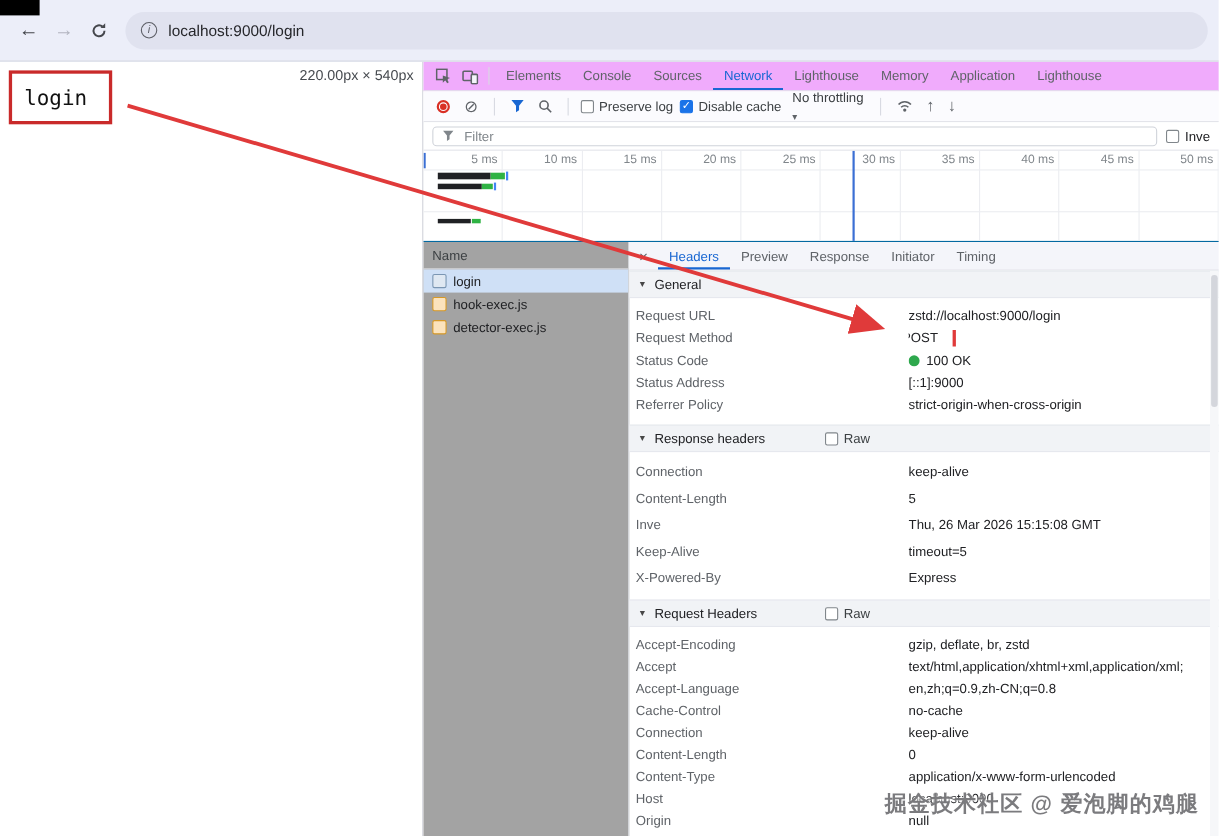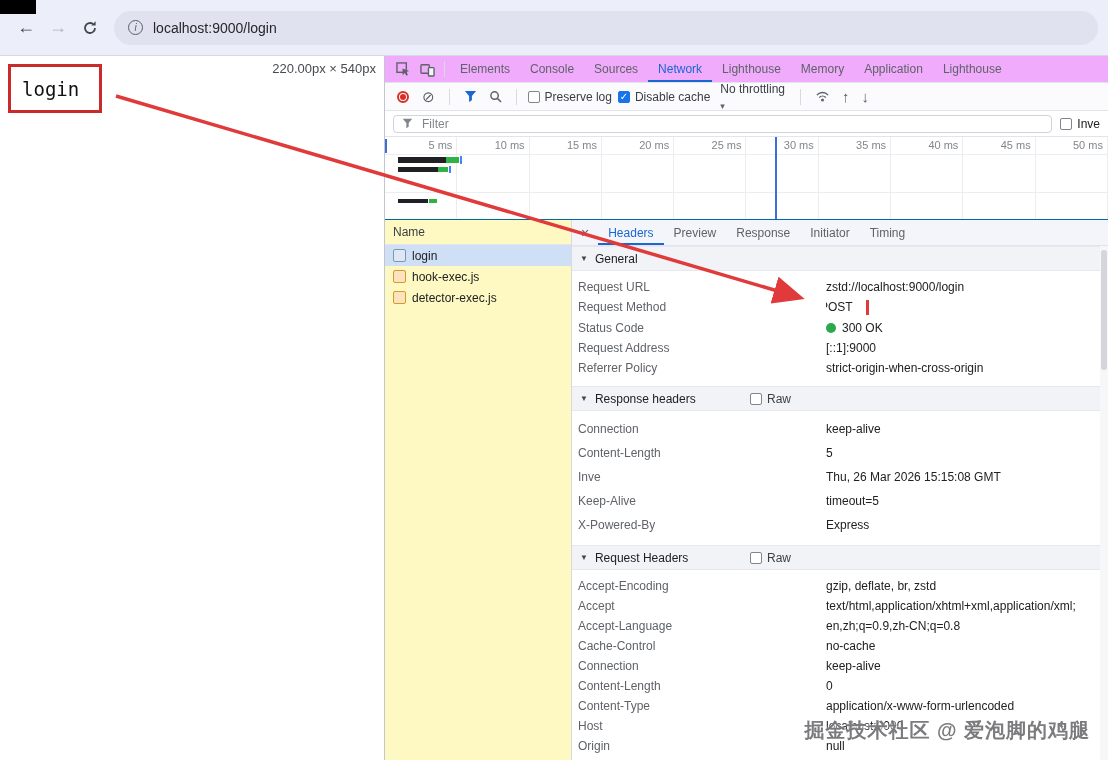--- a/index.html
+++ b/index.html
@@ -56,21 +56,21 @@
   .tick-blue1 { left:75px; top:19px; width:2px; height:8px; background:#4285f4; }
   .bar-black2 { left:13px; top:30px; width:40px; height:5px; background:#202124; }
   .bar-green2 { left:53px; top:30px; width:10px; height:5px; background:#2fb344; }
   .tick-blue2 { left:64px; top:29px; width:2px; height:7px; background:#4285f4; }
   .ov-black { left:13px; top:62px; width:30px; height:4px; background:#202124; }
   .ov-green { left:44px; top:62px; width:8px; height:4px; background:#2fb344; }
   .tl-marker { position:absolute; left:390px; top:0; width:2px; height:100%; background:#3b6fd4; }
   .tl-start { position:absolute; left:0; top:2px; width:2px; height:14px; background:#3b6fd4; }
 
   .dt-body { flex:1; display:flex; min-height:0; }
-  .request-list { width:187px; flex:0 0 auto; border-right:1px solid #d8dade; background:#fef9c3; }
+  .request-list { width:187px; flex:0 0 auto; border-right:1px solid #d8dade; background:#a3a3a3; }
   .rl-header { height:25px; line-height:25px; padding-left:8px; border-bottom:1px solid #e3e4ea; color:#3c4043; }
   .req-row { height:21px; display:flex; align-items:center; gap:6px; padding-left:8px; color:#202124; }
   .req-row.selected { background:#cfe0f6; }
   .req-icon { width:13px; height:13px; border-radius:2px; flex:0 0 auto; }
   .icon-doc { background:#dfe8f2; border:1px solid #7b96b3; }
   .icon-js { background:#fbe3bd; border:1px solid #d69929; }
   .req-name { white-space:nowrap; overflow:hidden; }
 
   .details { flex:1; display:flex; flex-direction:column; min-width:0; position:relative; }
   .details-tabs { height:26px; flex:0 0 auto; background:#f4f5fa; border-bottom:1px solid #e3e4ea; display:flex; align-items:center; color:#5f6368; }
@@ -296,25 +296,25 @@
             <div class="kv-row">
               <span class="k">Request Method</span>
               <span class="v">
                   <span class="post-box"><span>POST</span></span>
                 </span>
             </div>
             <div class="kv-row">
               <span class="k">Status Code</span>
               <span class="v">
                   <span class="green-dot"></span>
-                  <span>300 OK</span>
-                </span>
-            </div>
-            <div class="kv-row">
-              <span class="k">Request Address</span>
+                  <span>100 OK</span>
+                </span>
+            </div>
+            <div class="kv-row">
+              <span class="k">Status Address</span>
               <span class="v">
                   <span>[::1]:9000</span>
                 </span>
             </div>
             <div class="kv-row">
               <span class="k">Referrer Policy</span>
               <span class="v">
                   <span>strict-origin-when-cross-origin</span>
                 </span>
             </div>

